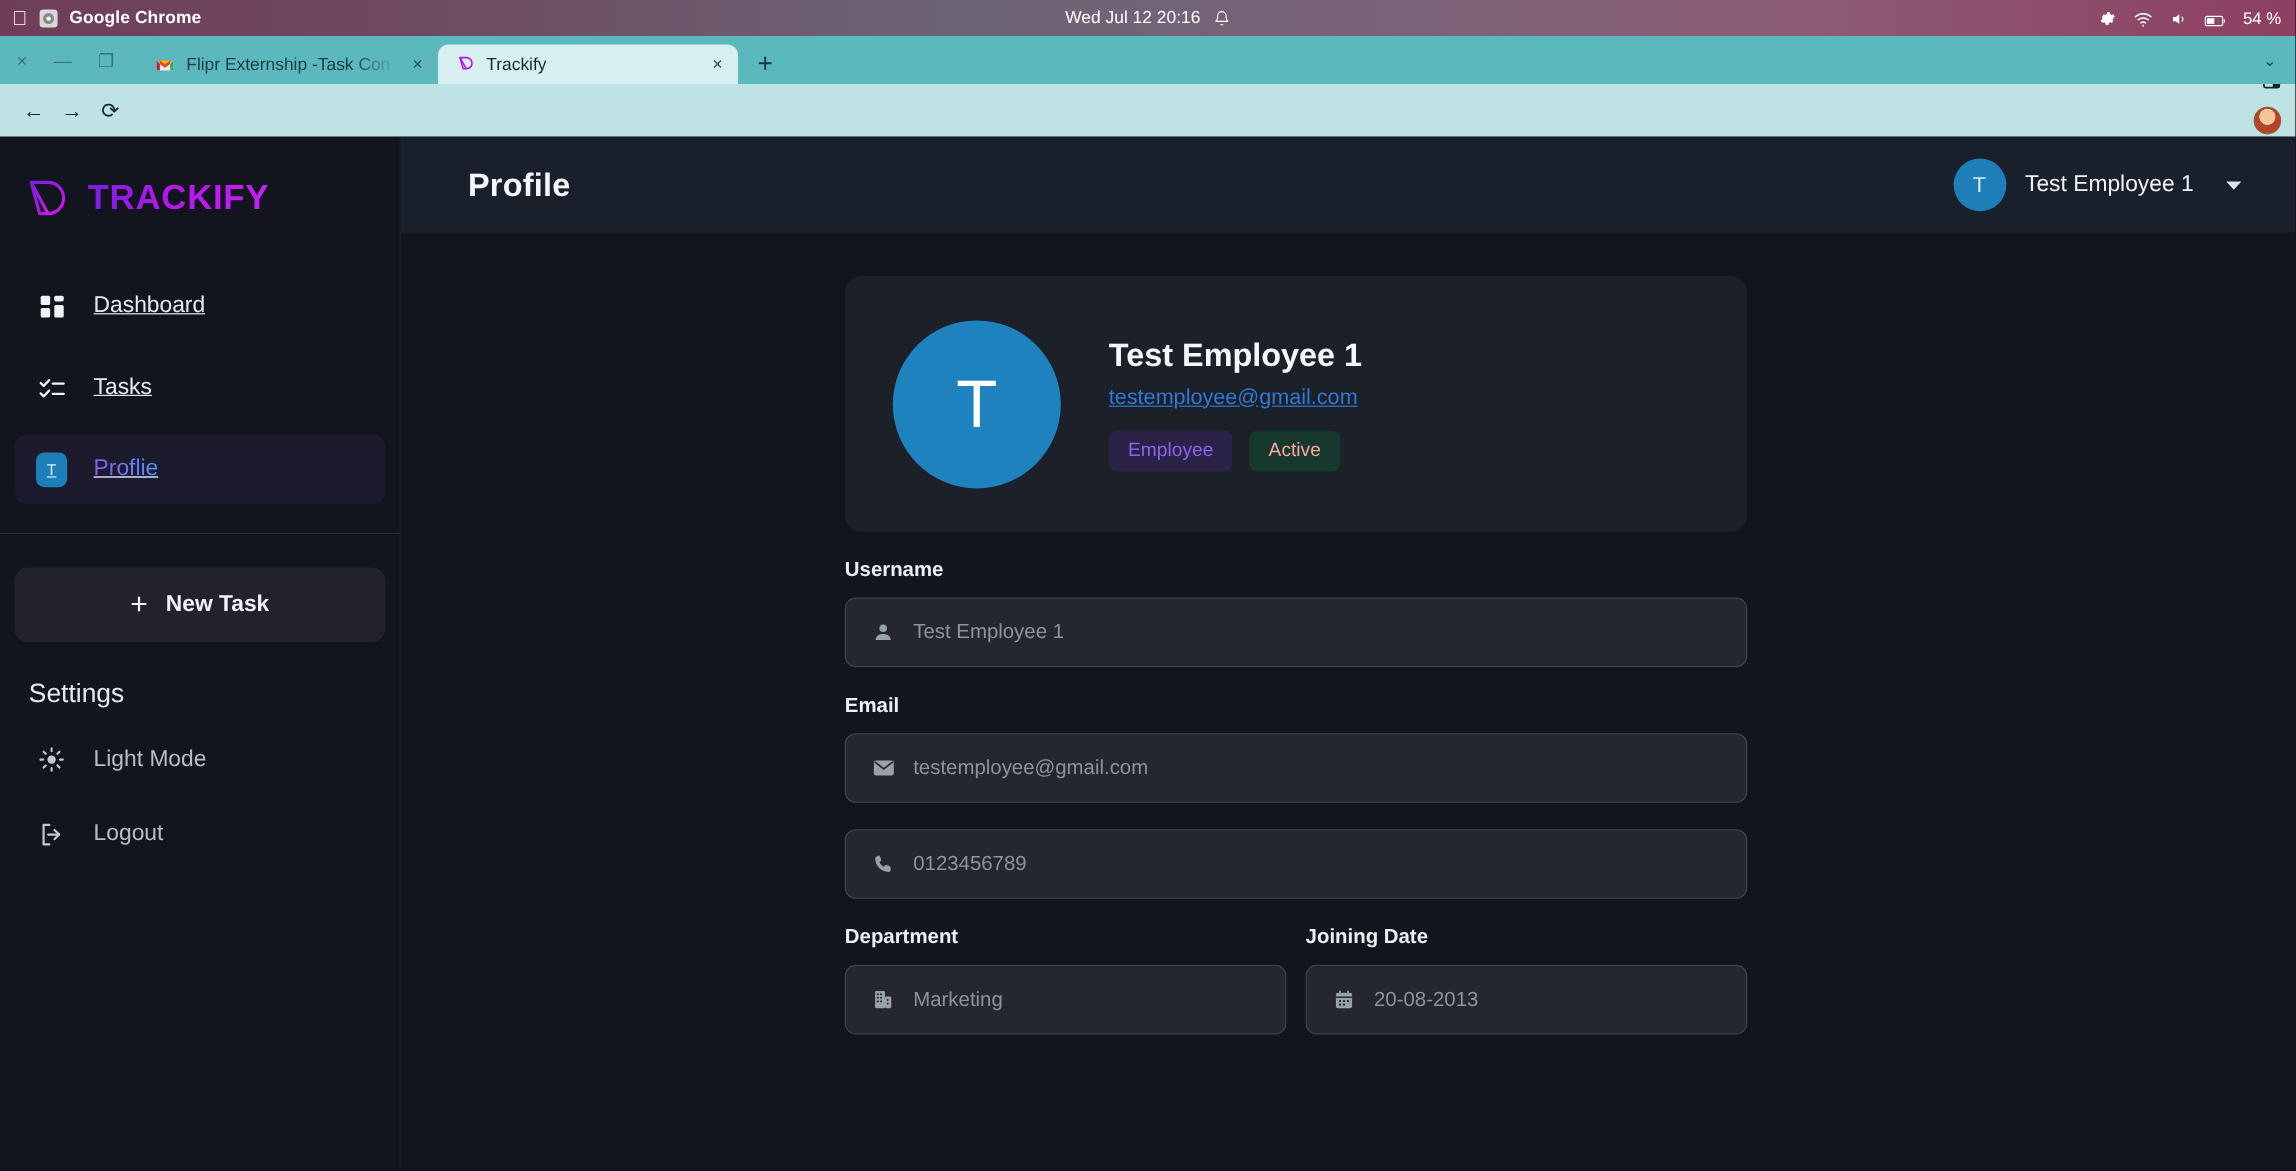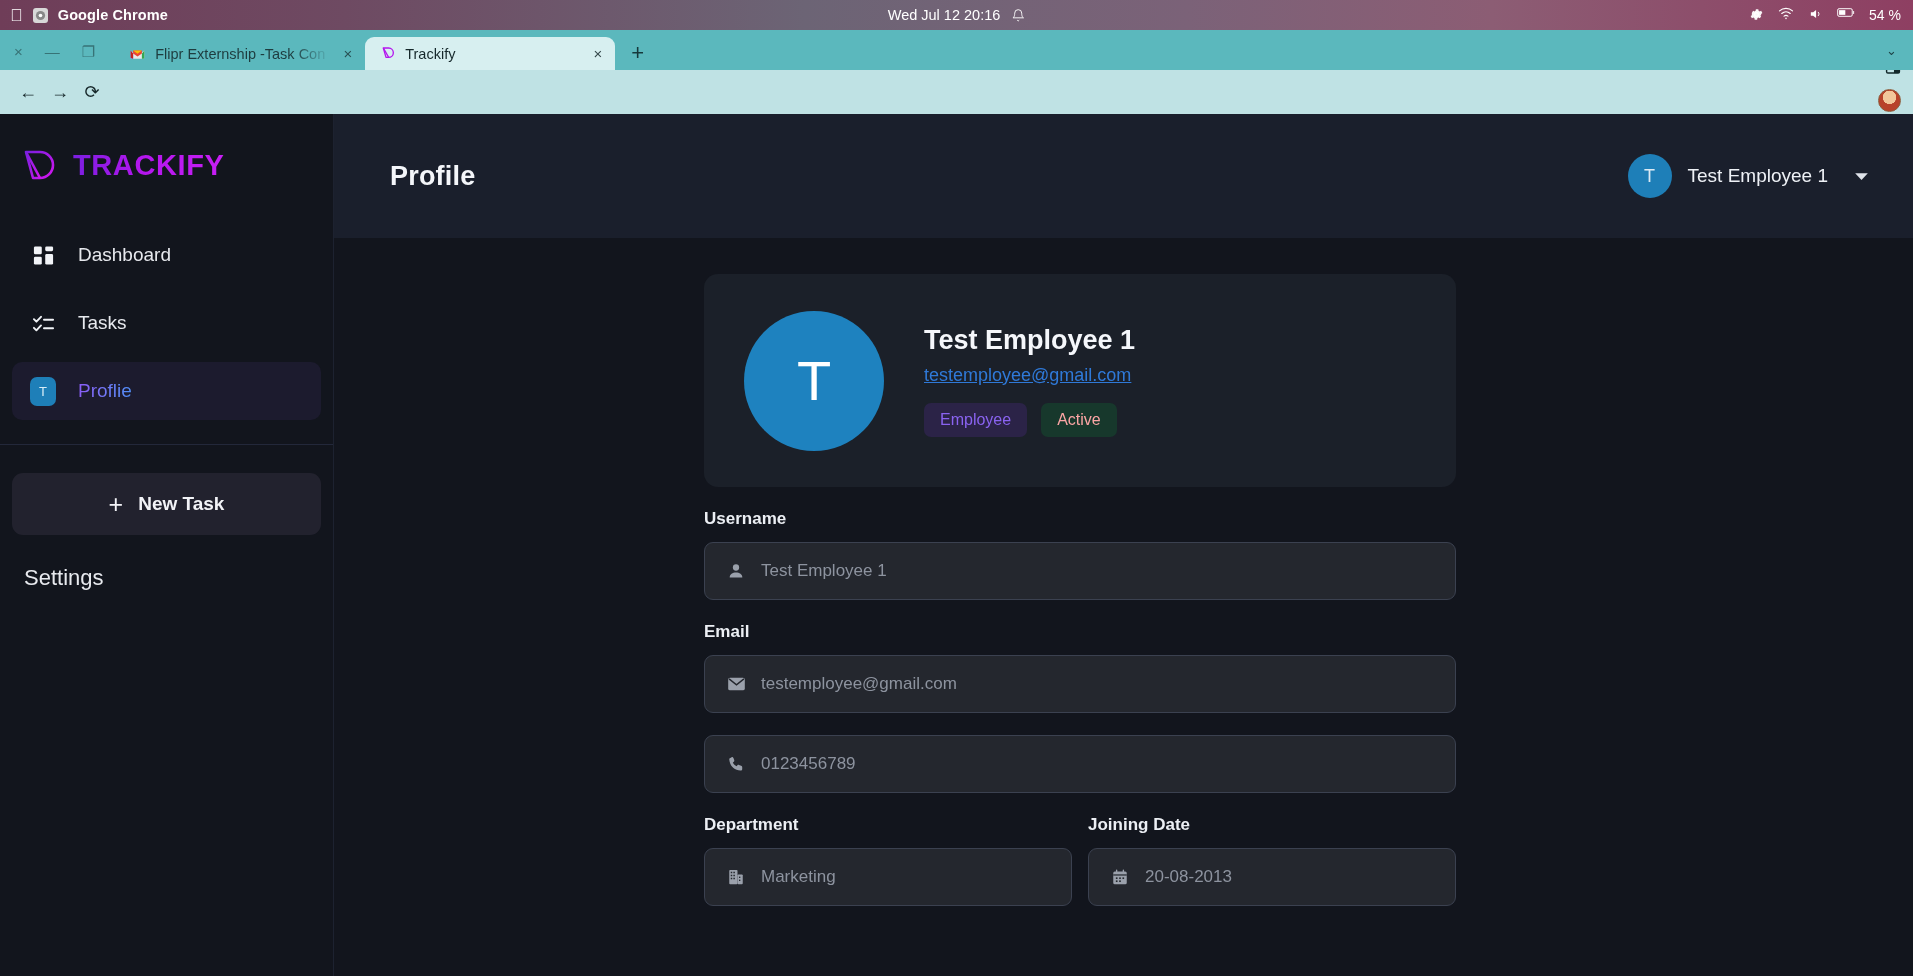--- a/index.html
+++ b/index.html
@@ -25,21 +25,21 @@
     background: #d8d8d8; color: #444; font-size: 10px;
     display: flex; align-items: center; justify-content: center;
     font-weight: bold;
   }
   .os-app-name { font-weight: bold; font-size: 14.5px; letter-spacing: .1px; }
   .os-center {
     position: absolute; left: 50%; transform: translateX(-50%);
     display: flex; align-items: center; gap: 11px; font-size: 14.5px;
   }
   .os-right {
-    margin-left: auto; display: flex; align-items: flex-start; gap: 14px;
+    margin-left: auto; display: flex; align-items: flex-end; gap: 14px;
     padding-right: 12px; font-size: 14px;
   }
   .os-icn { display: inline-flex; align-items: center; }
 
   
   .tabstrip {
     height: 40px; width: 100%;
     background: #5bb8bd;
     display: flex; align-items: flex-end;
     position: relative;
@@ -106,21 +106,21 @@
   .brand-mark { width: 38px; height: 34px; }
   .brand-text {
     font-size: 29px; font-weight: bold; letter-spacing: .6px;
     background: linear-gradient(90deg, #7b1fe0 0%, #b416ee 45%, #c81ff5 100%);
     -webkit-background-clip: text; background-clip: text; color: transparent;
   }
   .nav { padding: 44px 12px 0 12px; display: flex; flex-direction: column; gap: 10px; }
   .nav-item {
     display: flex; align-items: center; gap: 22px;
     height: 58px; padding: 0 18px; border-radius: 10px;
-    color: #e7e9ee; font-size: 19px;
+    color: #e7e9ee; font-size: 19px; text-decoration: underline;
   }
   .nav-item .nav-ic { width: 26px; display: flex; align-items: center; justify-content: center; }
   .nav-item.active { background: #1c1b2e; }
   .nav-item.active .nav-label {
     background: linear-gradient(90deg, #8b5cf6 0%, #6f7bf7 55%, #4f8ef7 100%);
     -webkit-background-clip: text; background-clip: text; color: transparent;
     font-weight: 500;
   }
   .nav-avatar {
     width: 29px; height: 29px; border-radius: 7px; background: #1e7fb8;
@@ -139,21 +139,21 @@
   .set-item {
     display: flex; align-items: center; gap: 22px;
     height: 48px; padding: 0 18px; border-radius: 10px;
     color: #b9bdc9; font-size: 19px;
   }
   .set-item .nav-ic { width: 26px; display: flex; align-items: center; justify-content: center; }
 
   
   .main { flex: 1; display: flex; flex-direction: column; background: #12151d; overflow: hidden; }
   .topbar {
-    height: 124px; background: #1a1f2c;
+    height: 80px; background: #1a1f2c;
     display: flex; align-items: center; padding: 0 44px 0 56px;
   }
   .page-title { font-size: 27px; font-weight: bold; color: #f4f6fa; letter-spacing: .2px; }
   .user-menu { margin-left: auto; display: flex; align-items: center; gap: 16px; }
   .user-av {
     width: 44px; height: 44px; border-radius: 50%; background: #1e7fb8;
     color: #dceaf4; font-size: 18px; display: flex; align-items: center; justify-content: center;
   }
   .user-name { color: #eef1f6; font-size: 19px; }
   .caret-dn { color: #dfe3ea; font-size: 13px; margin-left: 10px; }
@@ -371,20 +371,41 @@
 
     <div class="newtask-wrap">
       <div class="newtask-btn">
         <span class="newtask-plus">+</span>
         <span>New Task</span>
       </div>
     </div>
 
     <div class="settings-head">Settings</div>
 
+    <div class="settings-list">
+      <div class="set-item">
+        <span class="nav-ic">
+          <svg width="22" height="22" viewBox="0 0 24 24" fill="none" stroke="#c4c8d2" stroke-width="1.9" stroke-linecap="round">
+            <circle cx="12" cy="12" r="3.8" fill="#c4c8d2" stroke="none"></circle>
+            <path d="M12 1.8v2.6M12 19.6v2.6M4.8 4.8l1.9 1.9M17.3 17.3l1.9 1.9M1.8 12h2.6M19.6 12h2.6M4.8 19.2l1.9-1.9M17.3 6.7l1.9-1.9"></path>
+          </svg>
+        </span>
+        <span>Light Mode</span>
+      </div>
+      <div class="set-item">
+        <span class="nav-ic">
+          <svg width="23" height="23" viewBox="0 0 24 24" fill="none" stroke="#c4c8d2" stroke-width="1.9" stroke-linecap="round" stroke-linejoin="round">
+            <path d="M9.5 3.5H4.5v17h5"></path>
+              <path d="M14 8l4 4-4 4"></path>
+              <path d="M18 12H8.5"></path>
+          </svg>
+        </span>
+        <span>Logout</span>
+      </div>
+    </div>
   </aside>
 
   <main class="main">
     <div class="topbar">
       <div class="page-title">Profile</div>
       <div class="user-menu">
         <span class="user-av">T</span>
         <span class="user-name">Test Employee 1</span>
         <span class="caret-dn">
           <svg width="15" height="9" viewBox="0 0 16 10" fill="#dfe3ea">

